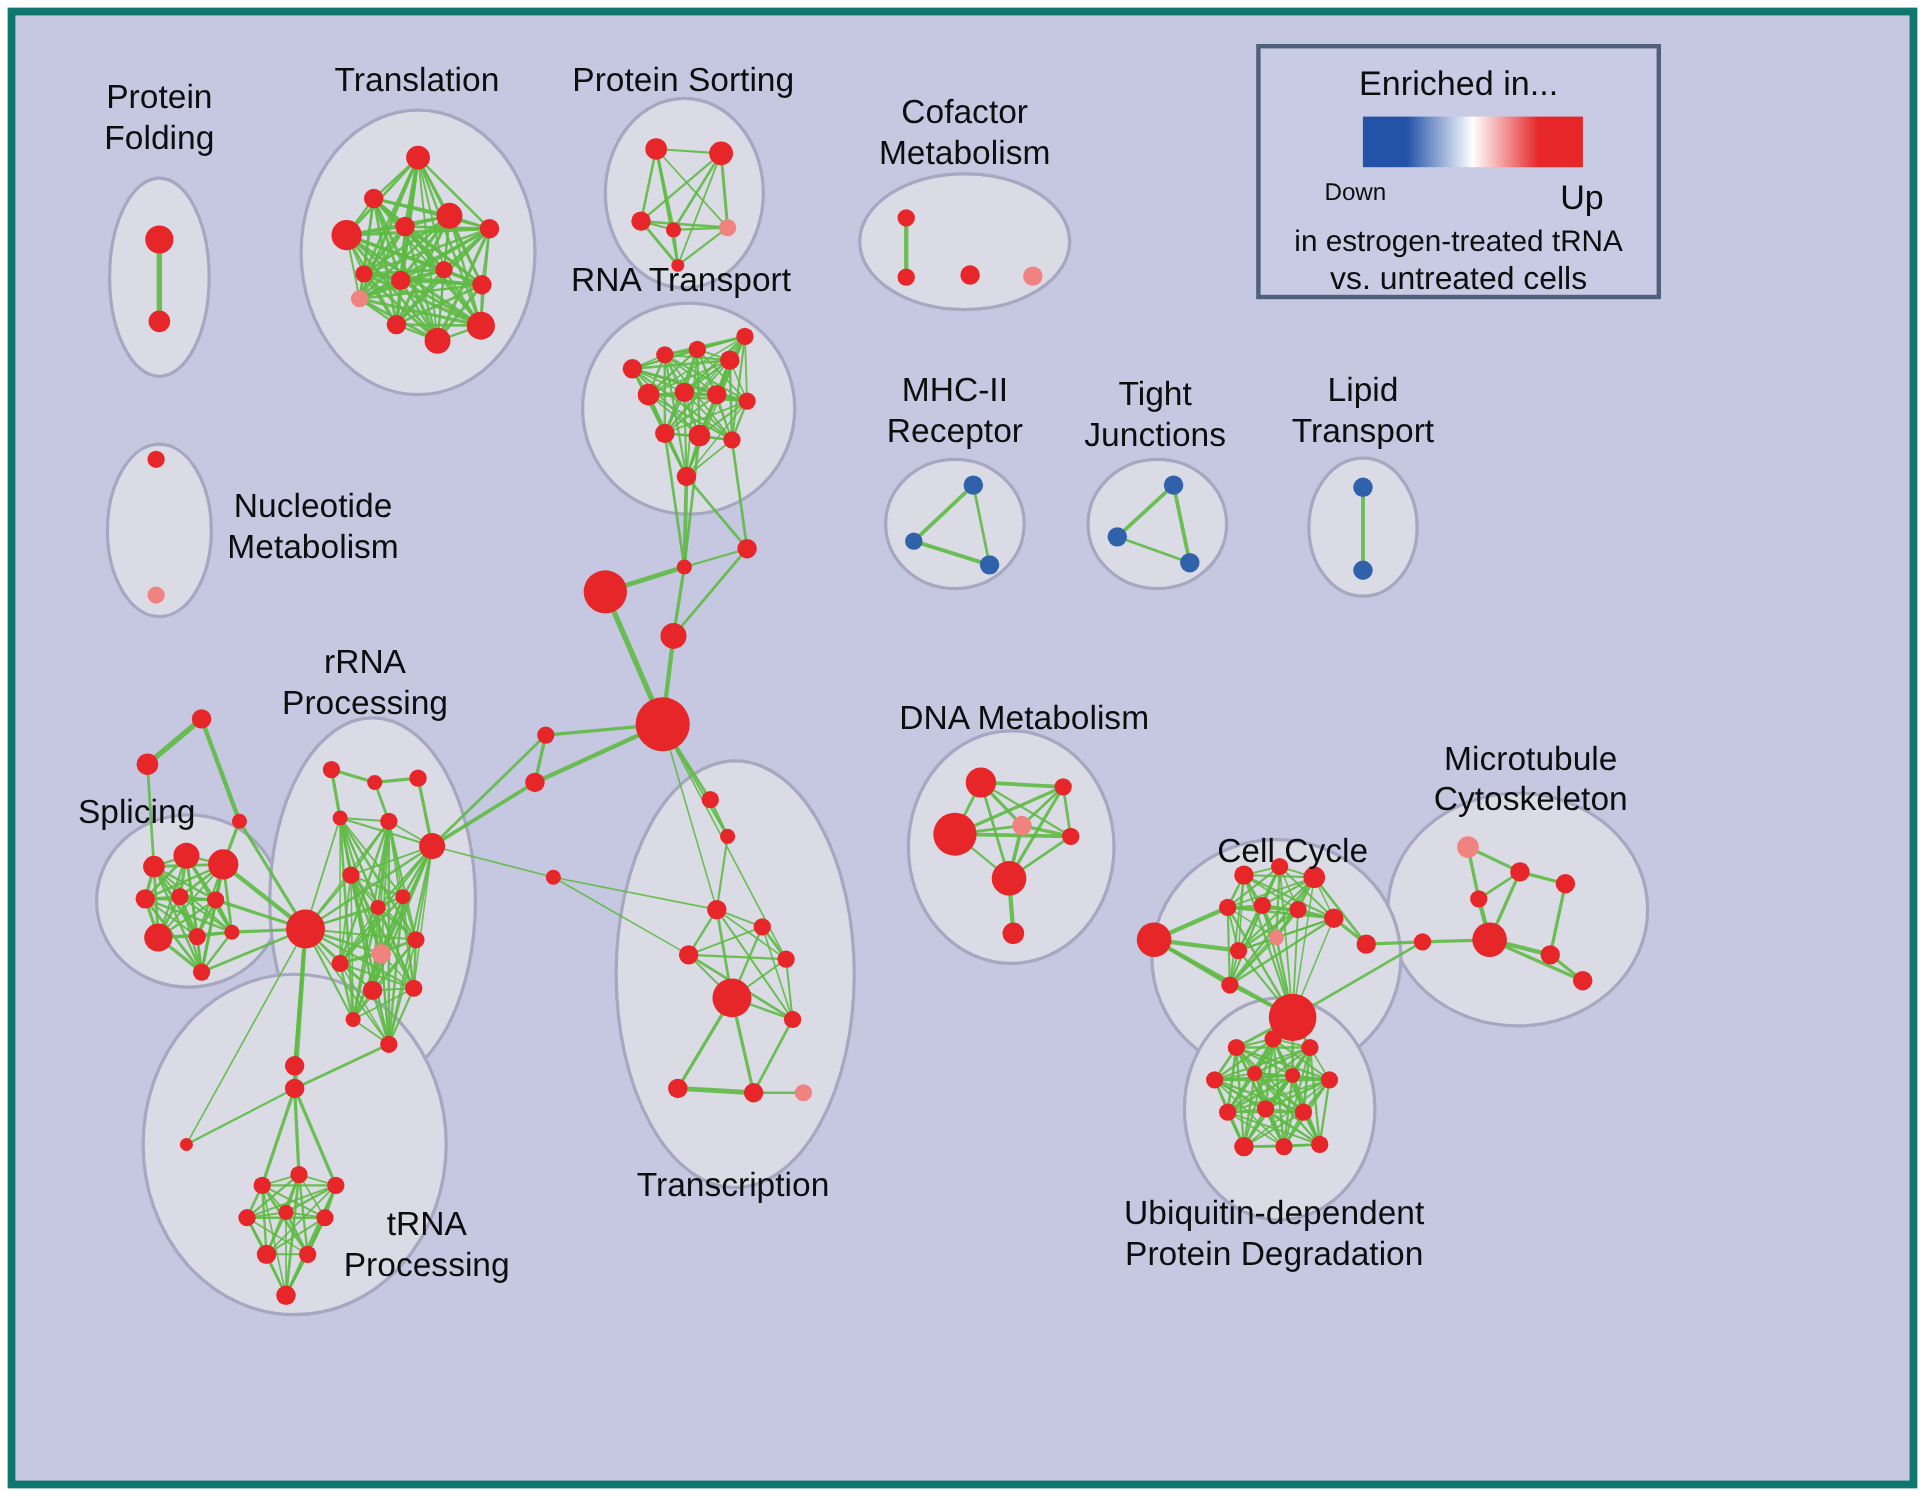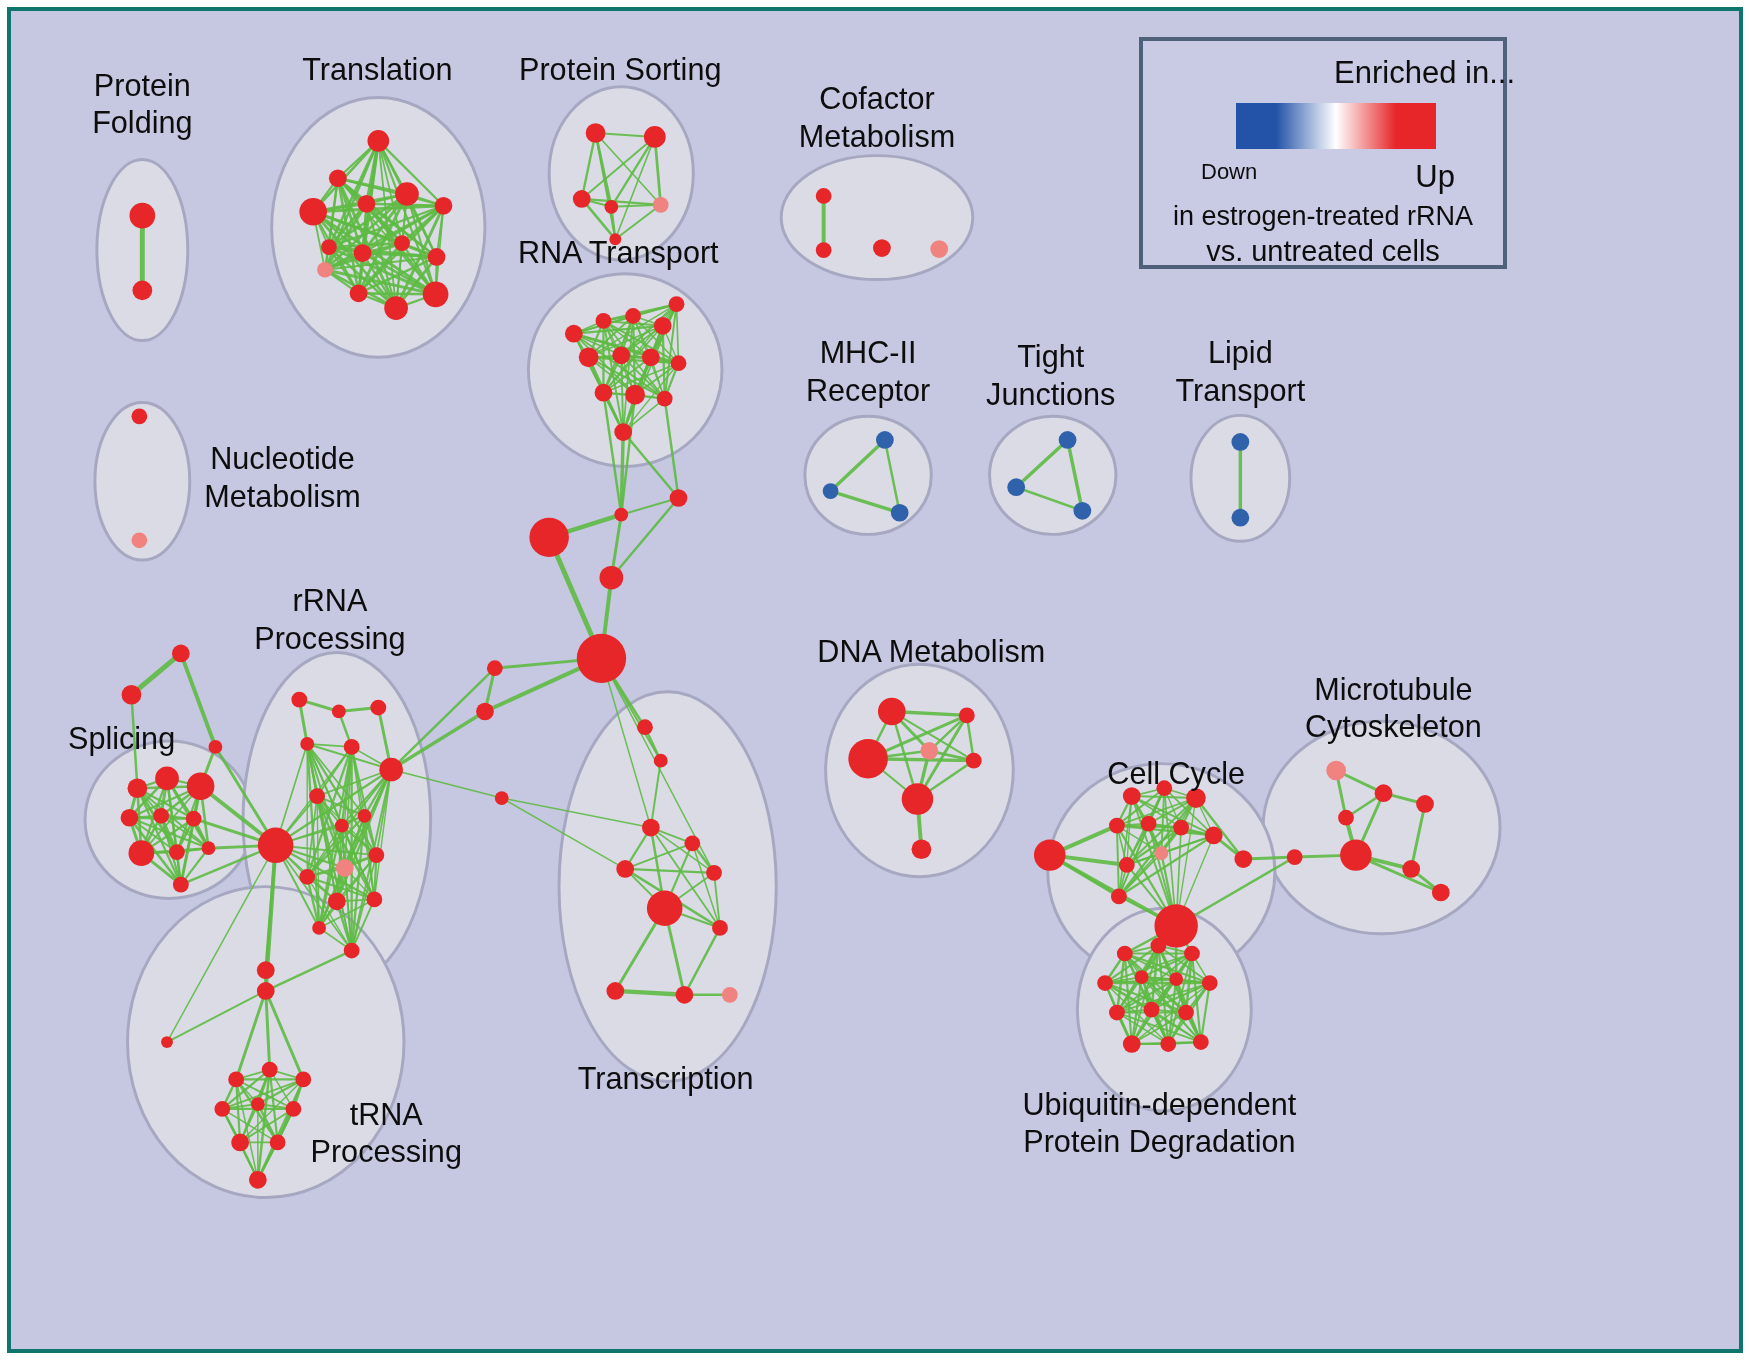--- a/index.html
+++ b/index.html
@@ -1,21 +1,21 @@
 <!DOCTYPE html>
 <html><head>
 <meta charset="utf-8">
 <style>
   html,body{margin:0;padding:0;background:#ffffff;}
   .figure{position:relative;width:1750px;height:1360px;box-sizing:border-box;background:#ffffff;padding:7px;font-family:"Liberation Sans",sans-serif;}
-  .canvas{position:relative;width:100%;height:100%;box-sizing:border-box;background:#c6c7e0;border:4px solid #0f766e;overflow:hidden;}
+  .canvas{position:relative;width:100%;height:100%;box-sizing:border-box;background:#c6c7e0;border:7px solid #0f766e;overflow:hidden;}
   .canvas svg{position:absolute;left:0;top:0;width:100%;height:100%;}
   svg text{font-family:"Liberation Sans",sans-serif;font-size:31px;fill:#0d0d0d;}
   .legend{position:absolute;left:1128px;top:26px;width:368px;height:232px;box-sizing:border-box;border:4px solid #4f607a;background:#c9cae4;color:#0d0d0d;}
-  .legend-title{position:absolute;top:14px;left:0;width:100%;text-align:right;font-size:31px;padding-left:12px;}
+  .legend-title{position:absolute;top:14px;left:0;width:100%;text-align:center;font-size:31px;}
   .legend-bar{position:absolute;left:93px;top:62px;width:200px;height:46px;}
   .legend-down{position:absolute;left:58px;top:118px;font-size:22px;}
   .legend-up{position:absolute;right:48px;top:118px;font-size:31px;margin-left:23px;}
   .legend-line1{position:absolute;top:160px;left:0;width:100%;text-align:center;font-size:27px;}
   .legend-line2{position:absolute;top:194px;left:0;width:100%;text-align:center;font-size:29px;}
 </style>
 </head>
 <body>
 
 <div class="figure">
@@ -820,17 +820,17 @@
           <text x="1180" y="786" text-anchor="middle"><tspan x="1180" dy="0">Cell Cycle</tspan></text>
           <text x="1163" y="1122" text-anchor="middle"><tspan x="1163" dy="0">Ubiquitin-dependent</tspan><tspan x="1163" dy="38">Protein Degradation</tspan></text>
         </g>
       </svg>
 
     <div class="legend">
       <div class="legend-title">Enriched in...</div>
       <div class="legend-bar" style="background: linear-gradient(to right, rgb(35, 83, 168) 0%, rgb(35, 83, 168) 20%, rgb(255, 255, 255) 50%, rgb(230, 38, 41) 80%, rgb(230, 38, 41) 100%);"></div>
       <div class="legend-down">Down</div>
       <div class="legend-up">Up</div>
-      <div class="legend-line1">in estrogen-treated rRNA</div>
+      <div class="legend-line1">in estrogen-treated tRNA</div>
       <div class="legend-line2">vs. untreated cells</div>
     </div>
   </div>
 </div>
 
 </body></html>

